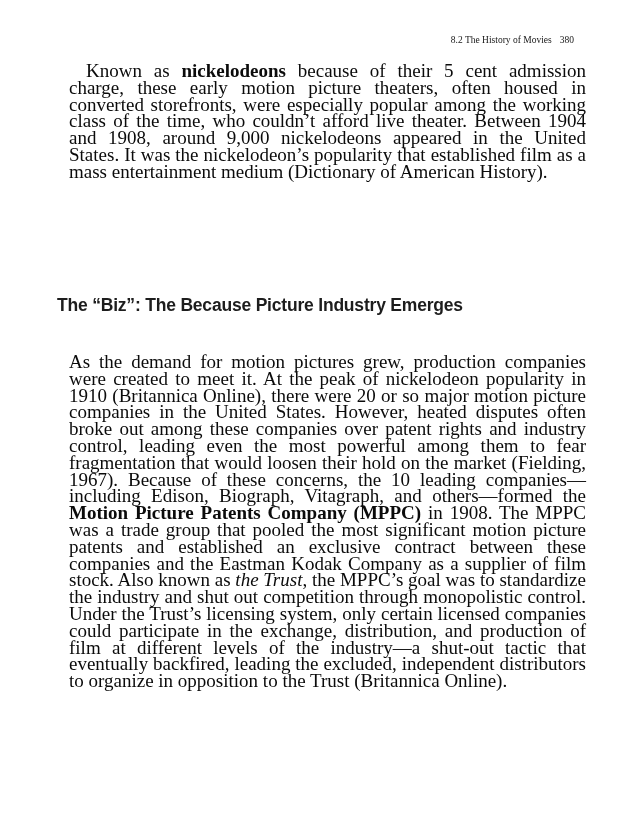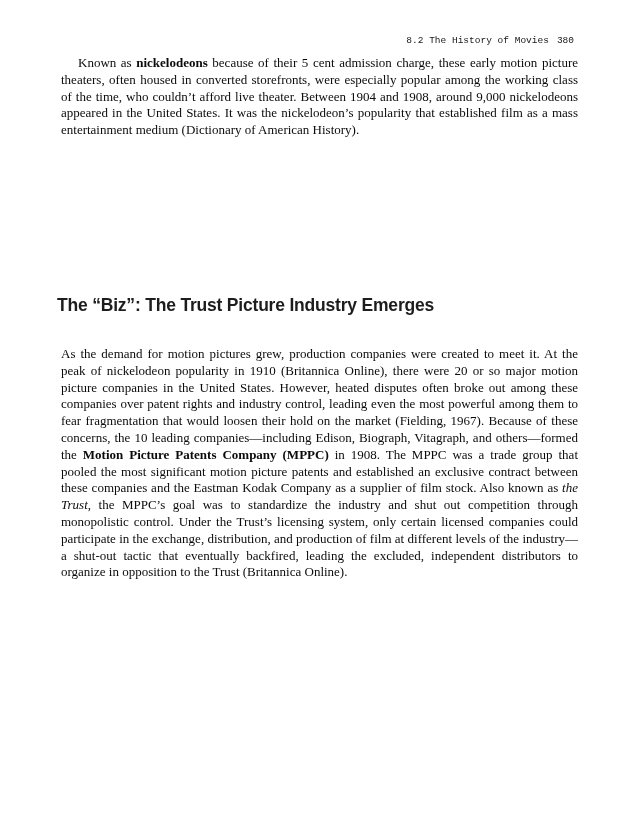--- a/index.html
+++ b/index.html
@@ -11,35 +11,35 @@
     position: relative;
     width: 630px;
     height: 815px;
     background: #ffffff;
     overflow: hidden;
   }
   .running-header {
     position: absolute;
     top: 35px;
     right: 56px;
-    font-family: Liberation Mono, monospace;
+    font-family: Liberation Serif, serif;
     font-size: 9.5px;
     color: #161616;
     white-space: nowrap;
   }
   .running-header .pageno {
     margin-left: 8px;
   }
   .body-text {
     position: absolute;
     left: 57px;
     width: 517px;
-    margin: 4px;
+    margin: 12px;
     font-family: "Liberation Serif", "DejaVu Serif", serif;
-    font-size: 13px;
+    font-size: 19px;
     line-height: 16.8px;
     color: #0b0b0b;
     text-align: justify;
   }
   .para-nickelodeons {
     top: 51px;
     text-indent: 17px;
   }
   .section-heading {
     position: absolute;
@@ -64,17 +64,17 @@
 </style>
 </head>
 <body>
 
 <div class="page">
 
   <header class="running-header"><span>8.2 The History of Movies</span><span class="pageno">380</span></header>
 
   <p class="body-text para-nickelodeons"><span>Known as </span><strong>nickelodeons</strong><span> because of their 5 cent admission charge, these early motion picture theaters, often housed in converted storefronts, were especially popular among the working class of the time, who couldn’t afford live theater. Between 1904 and 1908, around 9,000 nickelodeons appeared in the United States. It was the nickelodeon’s popularity that established film as a mass entertainment medium (Dictionary of American History).</span></p>
 
-  <h1 class="section-heading">The “Biz”: The Trust Picture Industry Emerges</h1>
+  <h1 class="section-heading">The “Biz”: The Because Picture Industry Emerges</h1>
 
   <p class="body-text para-mppc"><span>As the demand for motion pictures grew, production companies were created to meet it. At the peak of nickelodeon popularity in 1910 (Britannica Online), there were 20 or so major motion picture companies in the United States. However, heated disputes often broke out among these companies over patent rights and industry control, leading even the most powerful among them to fear fragmentation that would loosen their hold on the market (Fielding, 1967). Because of these concerns, the 10 leading companies—including Edison, Biograph, Vitagraph, and others—formed the </span><strong>Motion Picture Patents Company (MPPC)</strong><span> in 1908. The MPPC was a trade group that pooled the most significant motion picture patents and established an exclusive contract between these companies and the Eastman Kodak Company as a supplier of film stock. Also known as </span><em>the Trust</em><span>, the MPPC’s goal was to standardize the industry and shut out competition through monopolistic control. Under the Trust’s licensing system, only certain licensed companies could participate in the exchange, distribution, and production of film at different levels of the industry—a shut-out tactic that eventually backfired, leading the excluded, independent distributors to organize in opposition to the Trust (Britannica Online).</span></p>
 
 </div>
 
 </body></html>

